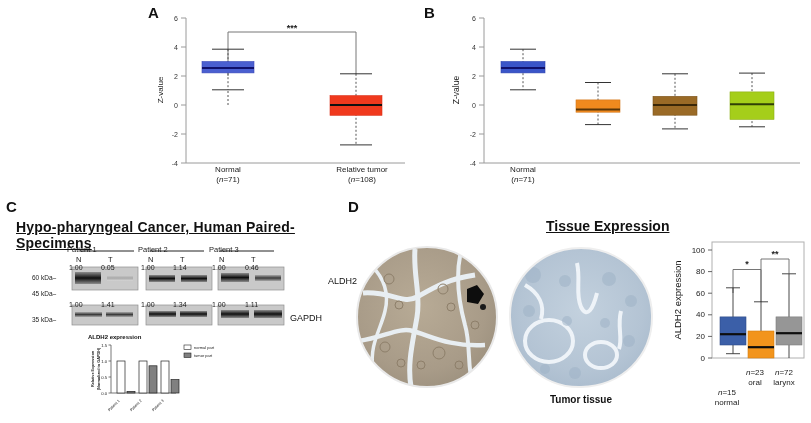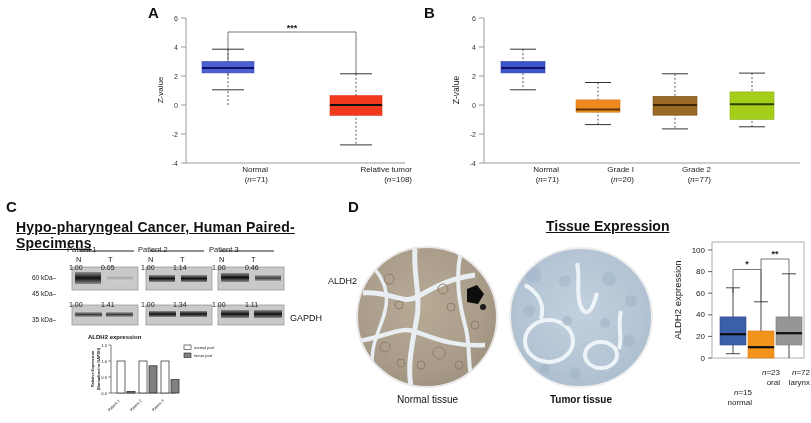--- a/index.html
+++ b/index.html
@@ -2,21 +2,21 @@
 <html><head>
 <meta charset="utf-8">
 <style>
   html,body{margin:0;padding:0;background:#ffffff;}
   body{width:811px;height:423px;position:relative;overflow:hidden;
        font-family:"Liberation Sans",sans-serif;color:#1a1a1a;}
   .fig{position:absolute;left:0;top:0;width:811px;height:423px;}
   .abs{position:absolute;}
   .panel-letter{font-weight:bold;font-size:15px;color:#111;}
   .tick{font-size:7px;color:#333;}
-  .cat{font-size:8px;color:#222;text-align:right;line-height:1.25;}
+  .cat{font-size:8px;color:#222;text-align:center;line-height:1.25;}
   .ital{font-style:italic;}
   .hdr{font-weight:bold;font-size:14px;color:#111;text-decoration:underline;}
   svg{display:block;overflow:visible;}
   .vlabel{font-size:8px;fill:#222;}
 </style>
 </head>
 <body>
 
 <div class="fig">
 
@@ -133,28 +133,20 @@
       <line x1="299" y1="63.1" x2="325" y2="63.1" stroke="#333" stroke-width="1"></line>
       <line x1="299" y1="116.8" x2="325" y2="116.8" stroke="#333" stroke-width="1"></line>
       <rect x="290" y="81.9" width="44" height="27.5" fill="#a5ce1a" stroke="#8bae14" stroke-width="0.6"></rect>
       <line x1="290" y1="94.3" x2="334" y2="94.3" stroke="#2f3f06" stroke-width="2"></line>
     </g>
   </svg>
 
   <div class="abs cat" style="left:487px;top:165px;width:72px;">
     <div>Normal</div>
     <div>(<span class="ital">n</span>=71)</div>
-  </div>
-  <div class="abs cat" style="left:562px;top:165px;width:72px;">
-    <div>Grade I</div>
-    <div>(<span class="ital">n</span>=20)</div>
-  </div>
-  <div class="abs cat" style="left:639px;top:165px;width:72px;">
-    <div>Grade 2</div>
-    <div>(<span class="ital">n</span>=77)</div>
   </div>
 
   <div class="abs" style="left:6px;top:198px;">
     <span class="panel-letter">C</span>
   </div>
   <div class="abs hdr" style="left:16px;top:219px;width:300px;letter-spacing:.2px;">Hypo-pharyngeal Cancer, Human Paired-Specimens</div>
 
   <svg class="abs" style="left:28px;top:243px;" width="282" height="92" viewBox="0 0 282 92">
     <defs>
       <linearGradient id="bandStrong" x1="0" y1="0" x2="0" y2="1">
@@ -323,21 +315,20 @@
         <circle cx="104" cy="120" r="4"></circle>
       <circle cx="120" cy="80" r="4"></circle>
         <circle cx="66" cy="120" r="4"></circle>
     </g>
     <g clip-path="url(#coreClipA)">
       <path d="M 112 44 l 10 -4 l 7 9 l -6 10 l -11 -2 z" fill="#0d0d0d"></path>
       <circle cx="128" cy="62" r="3" fill="#1a1a1a"></circle>
     </g>
     <circle cx="72" cy="72" r="70" fill="none" stroke="#e9e9e9" stroke-width="2"></circle>
   </svg>
-  <div class="abs" style="left:355px;top:394px;width:145px;text-align:center;font-size:10px;color:#111;">Normal tissue</div>
 
   <svg class="abs" style="left:505px;top:245px;" width="152" height="145" viewBox="0 0 152 145">
     <defs>
       <clipPath id="coreClipB">
           <path d="M 76 3 C 112 3 146 30 147 70 C 148 112 116 141 76 142 C 36 143 6 112 5 72 C 4 32 38 3 76 3 Z"></path>
         </clipPath>
       <radialGradient id="tumGrad" cx="50%" cy="45%" r="72%">
         <stop offset="0%" stop-color="#c3d1de"></stop>
         <stop offset="60%" stop-color="#b4c4d4"></stop>
         <stop offset="100%" stop-color="#a2b5c8"></stop>

